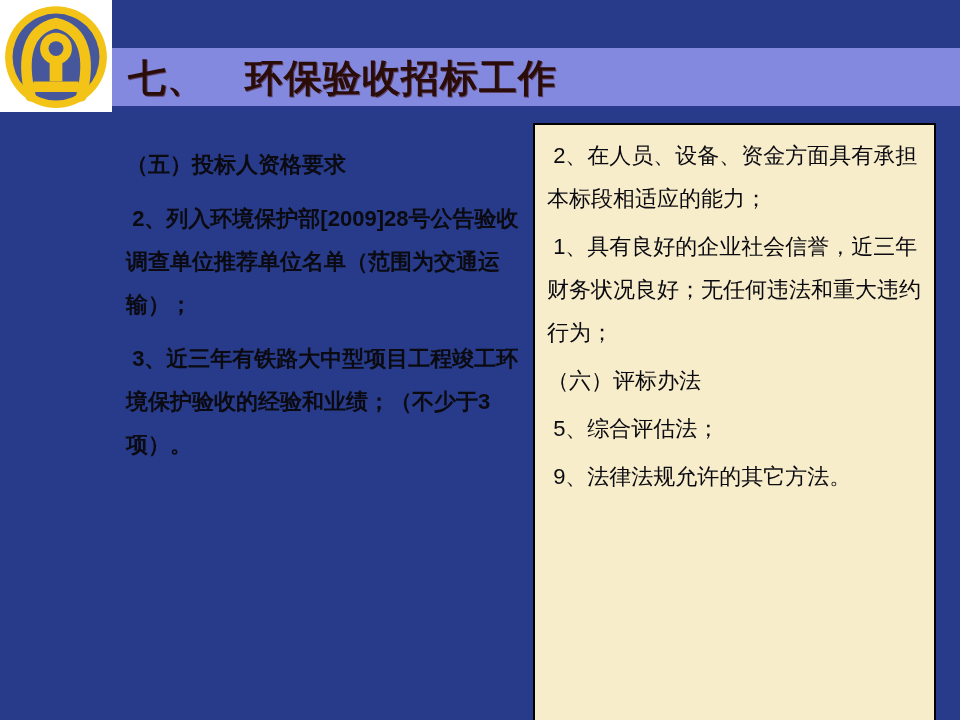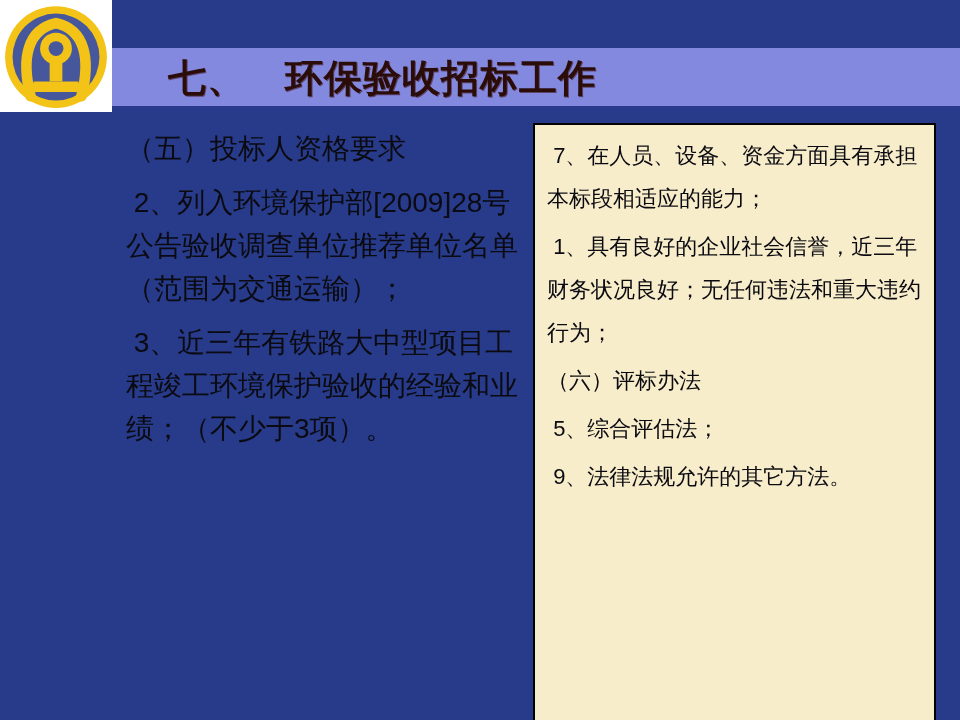--- a/index.html
+++ b/index.html
@@ -18,34 +18,34 @@
     background:var(--bg);
     font-family:"Liberation Sans","DejaVu Sans",sans-serif;
   }
   .logo-box{
     position:absolute;left:0;top:0;width:112px;height:112px;
     background:#ffffff;z-index:3;
   }
   .logo-box svg{display:block;margin:3px;}
   .title-band{
     position:absolute;left:112px;top:48px;right:0;height:58px;
-    background:var(--band);z-index:2;padding-left:40px;
+    background:var(--band);z-index:2;
   }
   .title-band h1{
     margin:0;padding:4px 0 0 16px;
     font-size:38px;line-height:52px;font-weight:bold;
     color:var(--title);
     letter-spacing:1px;
     text-shadow:1px 1px 0 rgba(60,10,5,0.55);
     white-space:nowrap;
   }
   .left-col{
-    position:absolute;left:126px;top:127px;width:404px;
-    color:var(--text);font-size:28px;line-height:43px;
-    font-weight:400;
+    position:absolute;left:126px;top:143px;width:404px;
+    color:var(--text);font-size:22px;line-height:43px;
+    font-weight:700;
   }
   .left-col p{margin:0 0 11px 0;white-space:pre-wrap;}
   .right-box{
     position:absolute;left:533px;top:123px;width:403px;height:604px;
     box-sizing:border-box;
     background:var(--box);
     border:2px solid var(--box-border);
     border-bottom:none;
     padding:9px 12px 0 12px;
     color:var(--text);font-size:22px;line-height:43px;
@@ -74,20 +74,20 @@
     <h1>七、　环保验收招标工作</h1>
   </div>
 
   <div class="left-col">
       <p>（五）投标人资格要求</p>
       <p> 2、列入环境保护部[2009]28号公告验收调查单位推荐单位名单（范围为交通运输）；</p>
       <p> 3、近三年有铁路大中型项目工程竣工环境保护验收的经验和业绩；（不少于3项）。</p>
     </div>
 
   <div class="right-box">
-      <p> 7、在人员、设备、资金方面具有承担本标段相适应的能力；</p>
+      <p> 2、在人员、设备、资金方面具有承担本标段相适应的能力；</p>
       <p> 1、具有良好的企业社会信誉，近三年财务状况良好；无任何违法和重大违约行为；</p>
       <p>（六）评标办法</p>
       <p> 5、综合评估法；</p>
       <p> 9、法律法规允许的其它方法。</p>
     </div>
 
 </div>
 
 </body></html>

